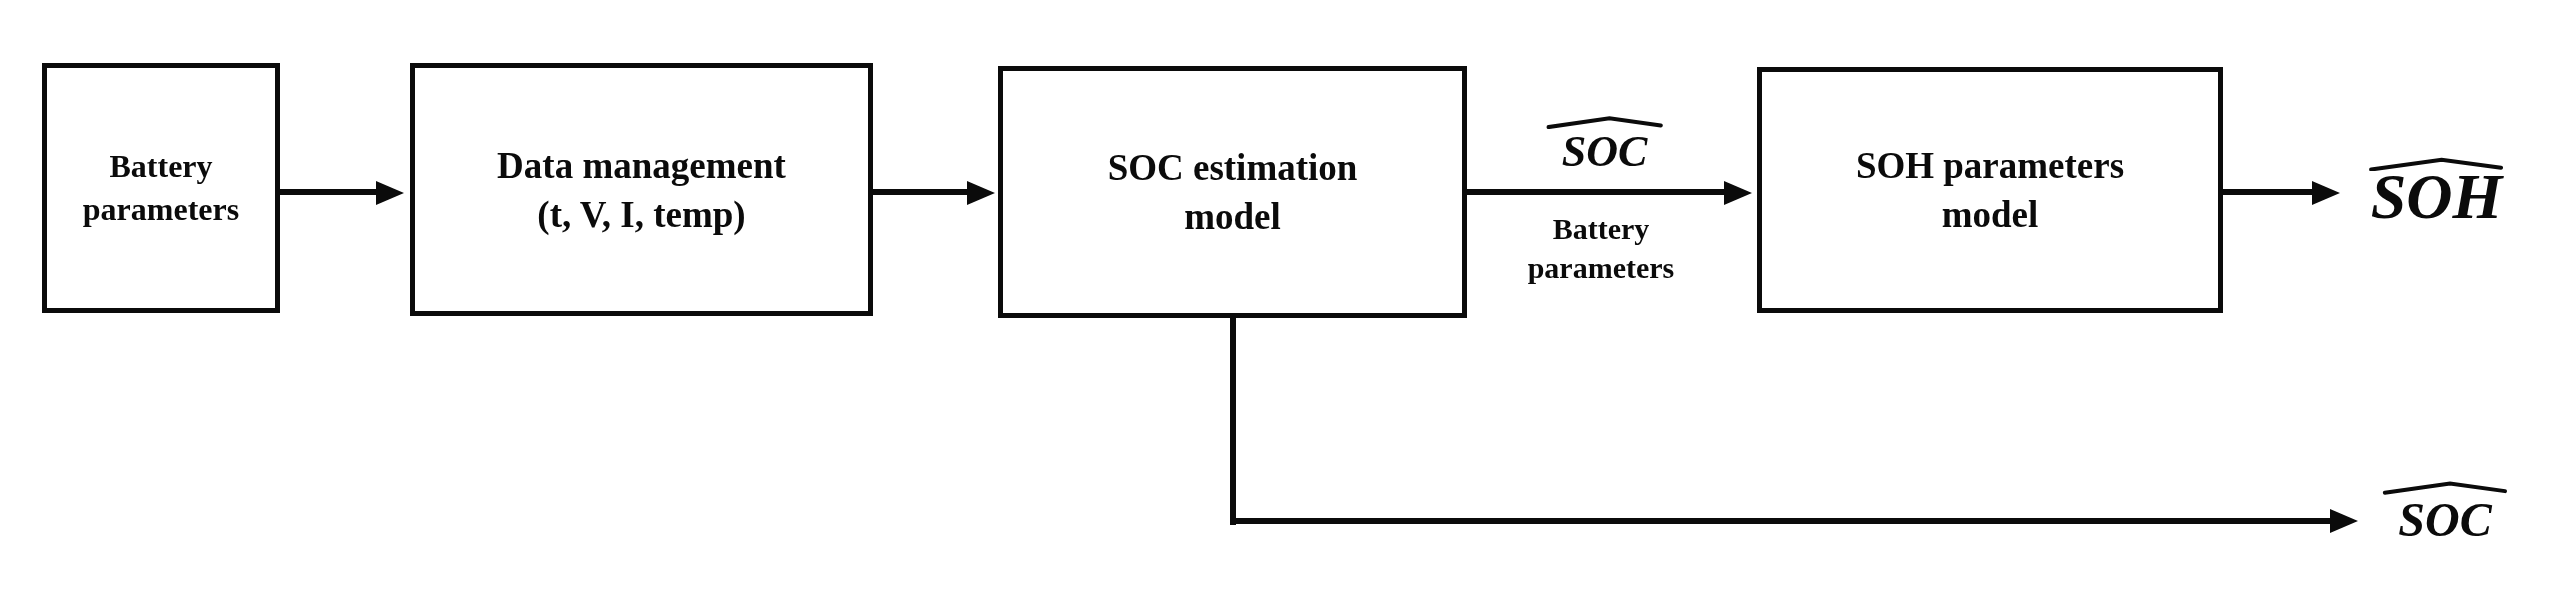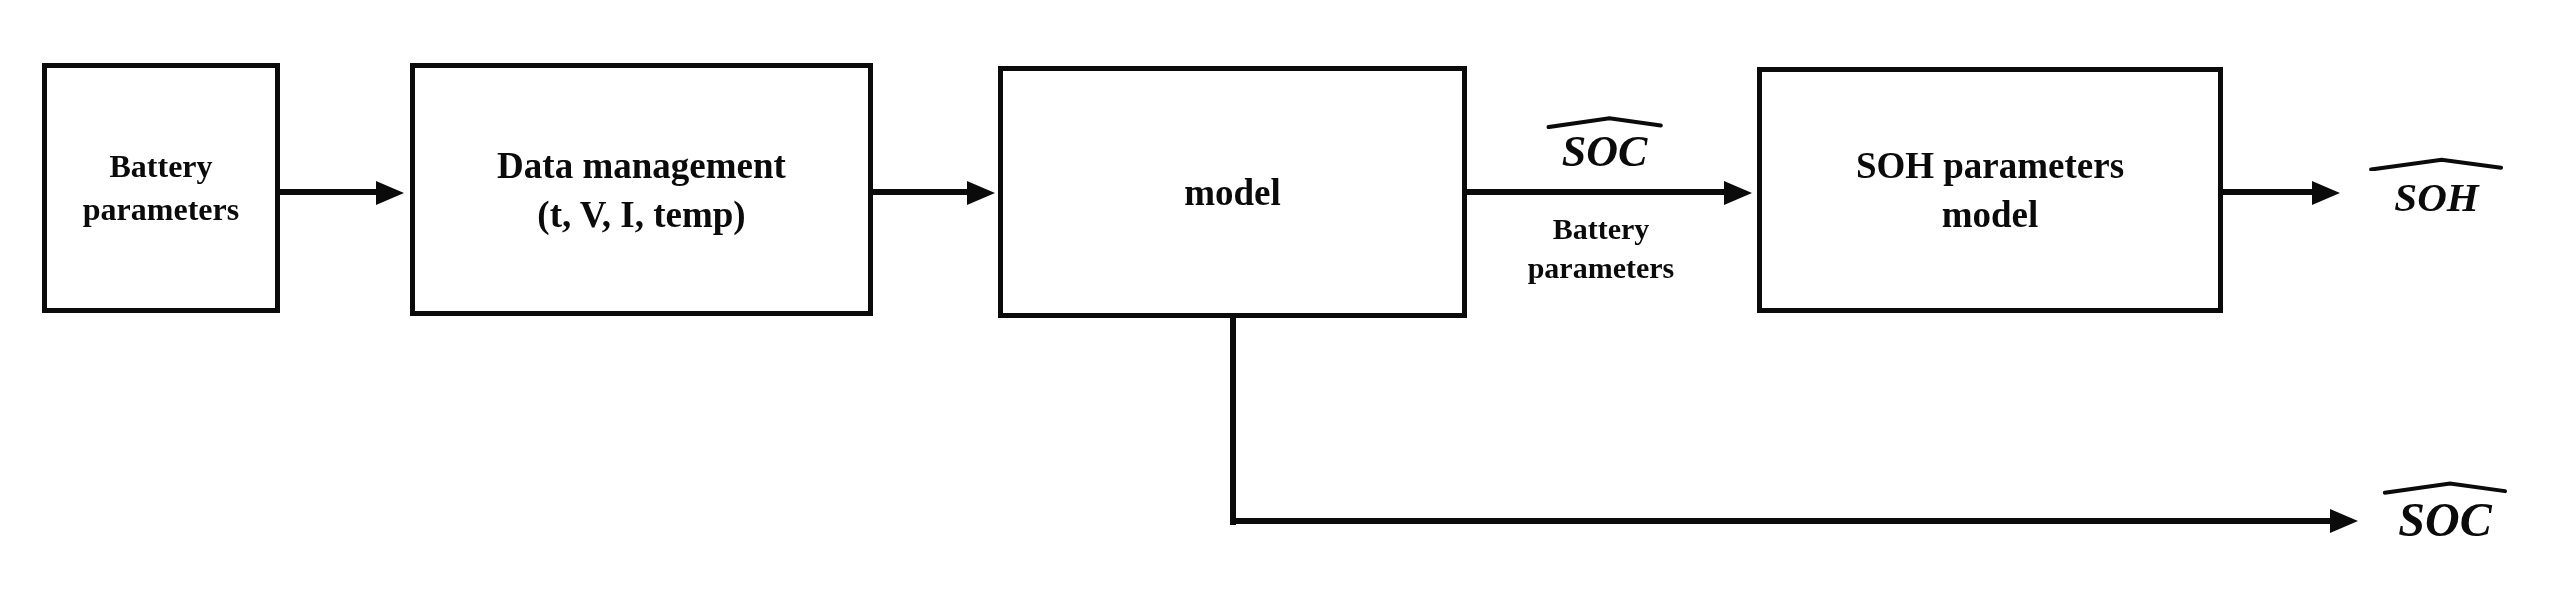--- a/index.html
+++ b/index.html
@@ -56,21 +56,21 @@
     flex-direction: column;
     align-items: center;
     font-weight: bold;
     font-style: italic;
     text-align: center;
   }
   .hat-label svg { display: block; width: 94%; }
   .hat-label .var { display: block; }
   #label-soc-hat-mid    { left: 1541px; top: 116px; width: 127px; font-size: 44px; line-height: 46px; }
   #label-soc-hat-mid svg    { height: 12.7px; }
-  #label-soh-hat-out    { left: 2363px; top: 157px; width: 147px; font-size: 41px; line-height: 52px; }
+  #label-soh-hat-out    { left: 2363px; top: 157px; width: 147px; font-size: 64px; line-height: 52px; }
   #label-soh-hat-out svg    { height: 14.3px; }
   #label-soc-hat-bottom { left: 2377px; top: 481px; width: 136px; font-size: 48px; line-height: 49px; }
   #label-soc-hat-bottom svg { height: 13.5px; }
 
   .text-label {
     position: absolute;
     font-weight: bold;
     text-align: center;
   }
   #label-battery-params-mid { left: 1486px; top: 209px; width: 230px; font-size: 30px; line-height: 39px; }
@@ -98,20 +98,21 @@
       <span class="line">Data management</span>
       <span class="line">(t, V, I, temp)</span>
     </div>
   </div>
 
   <div class="shaft-h" id="arrow2-shaft"></div>
   <div class="head-right" id="arrow2-head"></div>
 
   <div class="box" id="box-soc-model">
     <div>
+      <span class="line">SOC estimation</span>
       <span class="line">model</span>
     </div>
   </div>
 
   <div class="shaft-h" id="arrow3-shaft"></div>
   <div class="head-right" id="arrow3-head"></div>
 
   <div class="hat-label" id="label-soc-hat-mid">
     <svg viewBox="0 0 100 16" preserveAspectRatio="none">
       <polyline class="hat-stroke" points="3,14 54,3 97,12" vector-effect="non-scaling-stroke"></polyline>

